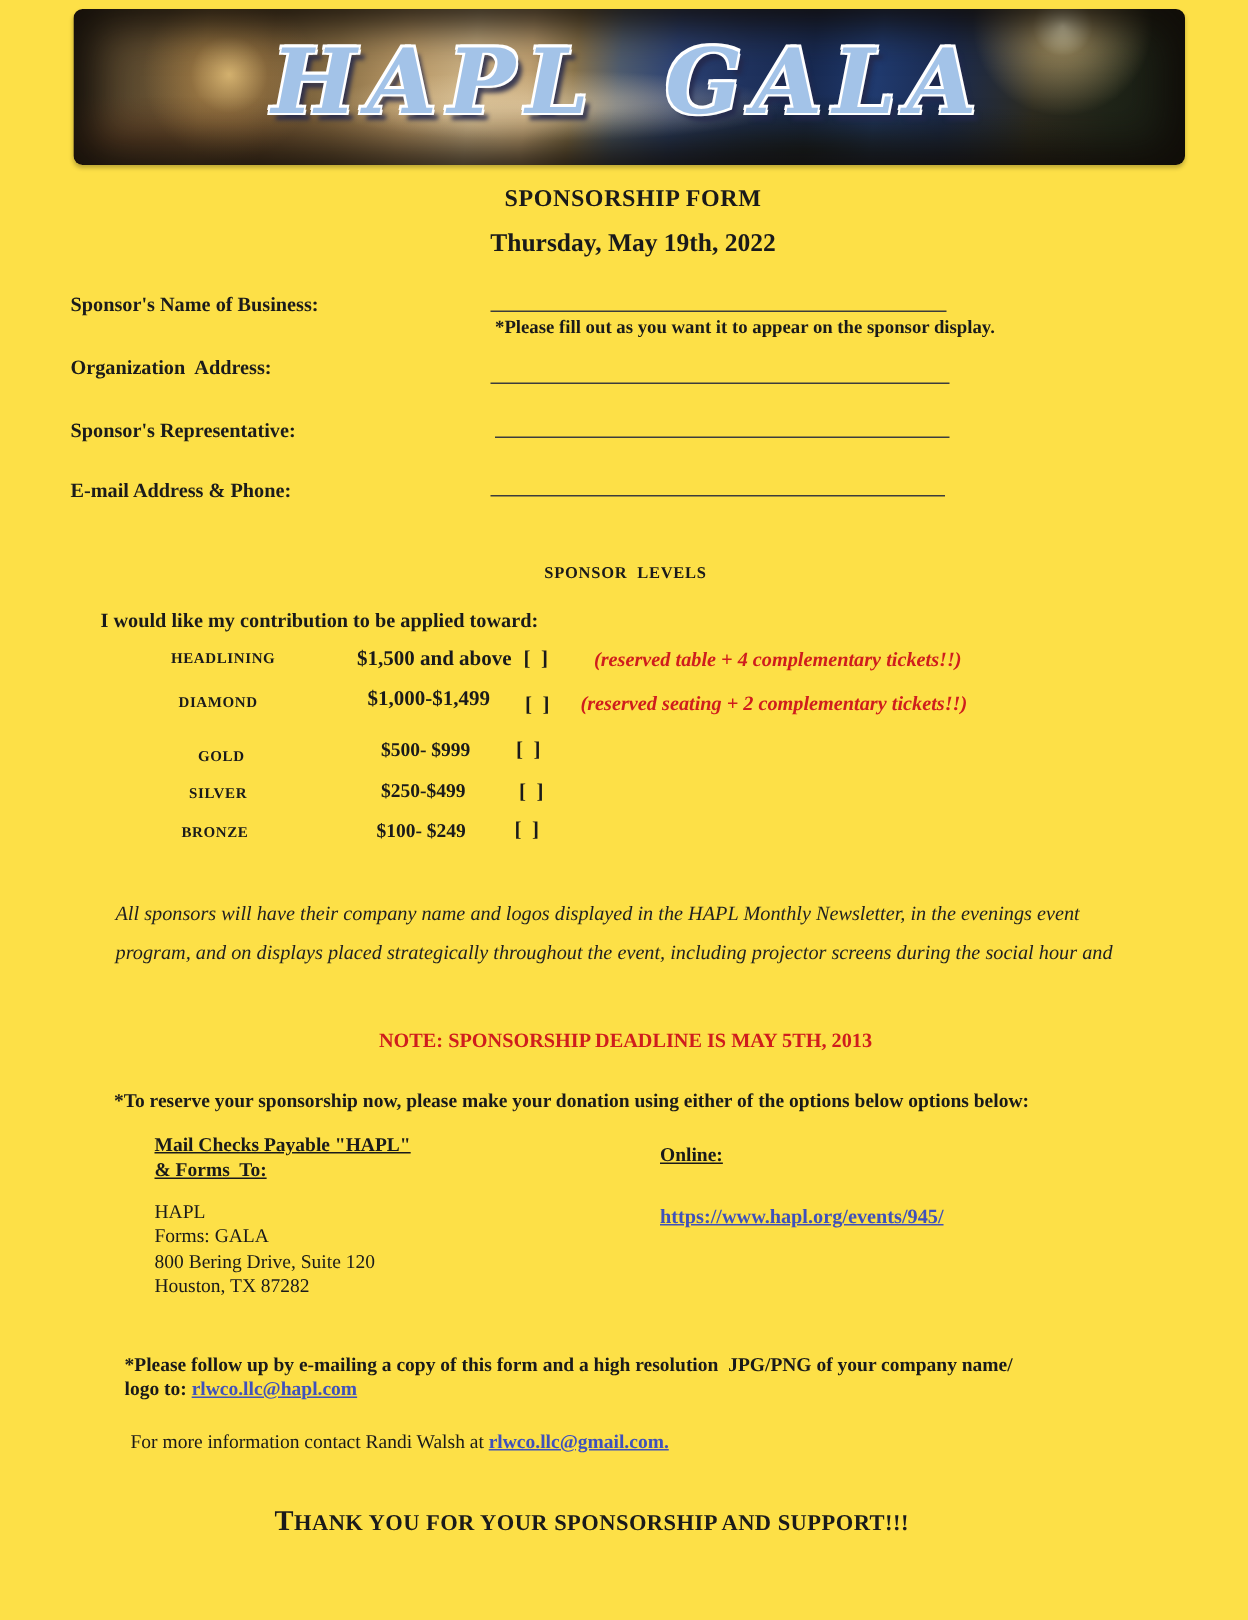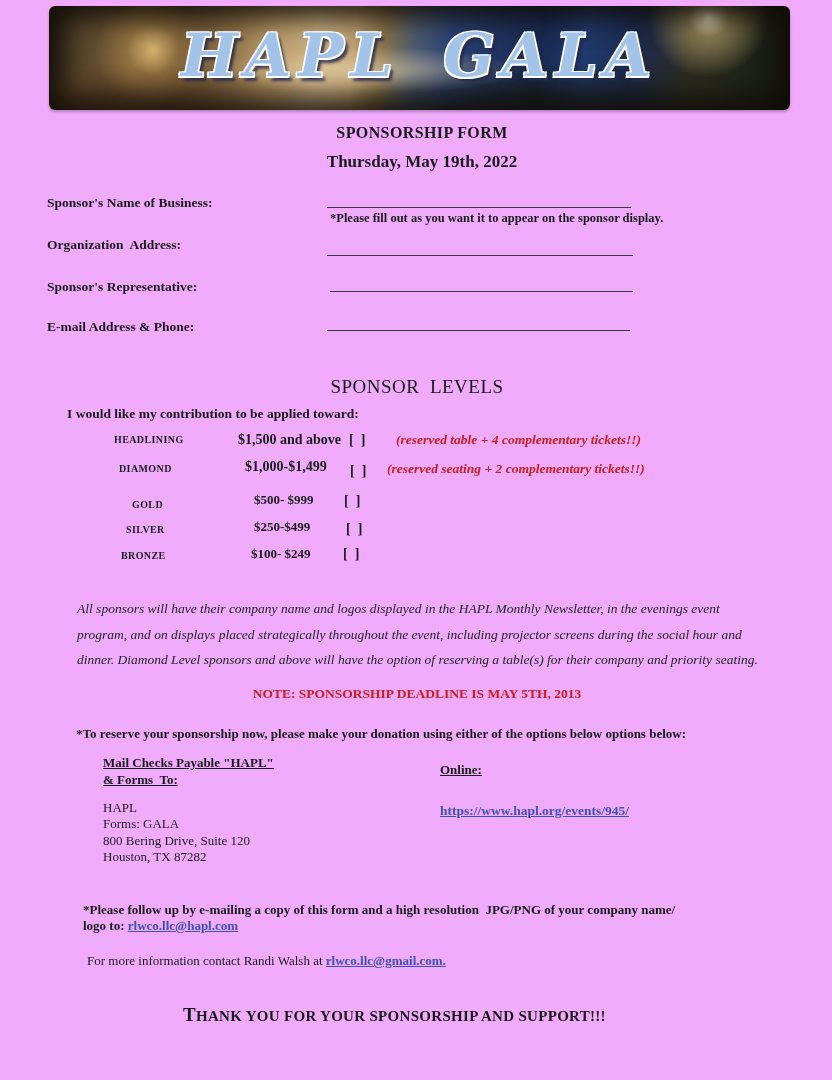--- a/index.html
+++ b/index.html
@@ -1,17 +1,17 @@
 <!DOCTYPE html>
 <html style="--accent-red: #cf1d1d; --link-blue: #3f51bb; --banner-blue: #a3c3e8;"><head>
 <meta charset="utf-8">
 <style>
   html,body { margin:0; padding:0; background:#ffffff; }
   .page {
-    position:relative; width:832px; height:1080px; background:#f0abfc;
+    position:relative; width:832px; height:1080px; background:#fde047;
     font-family:"Liberation Serif","DejaVu Serif",serif; color:#1a1a1a;
     overflow:hidden;
   }
   .abs { position:absolute; white-space:pre; }
 
   
   .banner {
     position:absolute; left:49px; top:6px; width:741px; height:104px;
     border-radius:6px;
     background:
@@ -43,21 +43,21 @@
   .center-417 { position:absolute; left:17px; width:800px; text-align:center; white-space:pre; }
   .doc-title { font-size:16px; font-weight:bold; letter-spacing:0.4px; }
   .doc-date  { font-size:17px; font-weight:bold; }
 
   
   .lbl { font-size:13.5px; font-weight:bold; color:#1b1b1b; }
   .fline { position:absolute; border-bottom:1.2px solid #3c3c3c; height:0; }
   .fill-note { font-size:12.5px; font-weight:bold; }
 
   
-  .sl-title { font-size:19px; font-weight:normal; letter-spacing:0.5px; }
+  .sl-title { font-size:11px; font-weight:bold; letter-spacing:0.5px; }
   .sl-intro { font-size:13.5px; font-weight:bold; }
   .lvl-name { font-size:10px; font-weight:bold; letter-spacing:0.4px; }
   .amt   { font-size:14px; font-weight:bold; }
   .amt-sm{ font-size:13px; font-weight:bold; }
   .chk   { font-size:14px; font-weight:bold; cursor:pointer; }
   .perk  { font-size:13.5px; font-weight:bold; font-style:italic; color:var(--accent-red,#cf1d1d); }
 
   
   .ital-line { font-size:13.5px; font-style:italic; color:#1f1f1f; }
   .red-note  { font-size:13.5px; font-weight:bold; color:var(--accent-red,#cf1d1d); }
@@ -118,21 +118,20 @@
   <div class="abs lvl-name" style="left:126px; top:524px;">SILVER</div>
   <div class="abs amt-sm" style="left:254px; top:519px;">$250-$499</div>
   <div class="abs chk" style="left:346px; top:521px;">[  ]</div>
 
   <div class="abs lvl-name" style="left:121px; top:550px;">BRONZE</div>
   <div class="abs amt-sm" style="left:251px; top:546px;">$100- $249</div>
   <div class="abs chk" style="left:343px; top:546px;">[  ]</div>
 
   <div class="abs ital-line" style="left:77px; top:601px;">All sponsors will have their company name and logos displayed in the HAPL Monthly Newsletter, in the evenings event</div>
   <div class="abs ital-line" style="left:77px; top:627px;">program, and on displays placed strategically throughout the event, including projector screens during the social hour and</div>
-  <div class="abs ital-line" style="left:77px; top:652px;">dinner. Diamond Level sponsors and above will have the option of reserving a table(s) for their company and priority seating.</div>
 
   <div class="center-417 red-note" style="top:686px;">NOTE: SPONSORSHIP DEADLINE IS MAY 5TH, 2013</div>
 
   <div class="abs reserve" style="left:76px; top:726px;">*To reserve your sponsorship now, please make your donation using either of the options below options below:</div>
 
   <div class="abs uhead" style="left:103px; top:755px;">Mail Checks Payable "HAPL"</div>
   <div class="abs uhead" style="left:103px; top:772px;">&amp; Forms  To:</div>
 
   <div class="abs uhead" style="left:440px; top:762px;">Online:</div>
 

